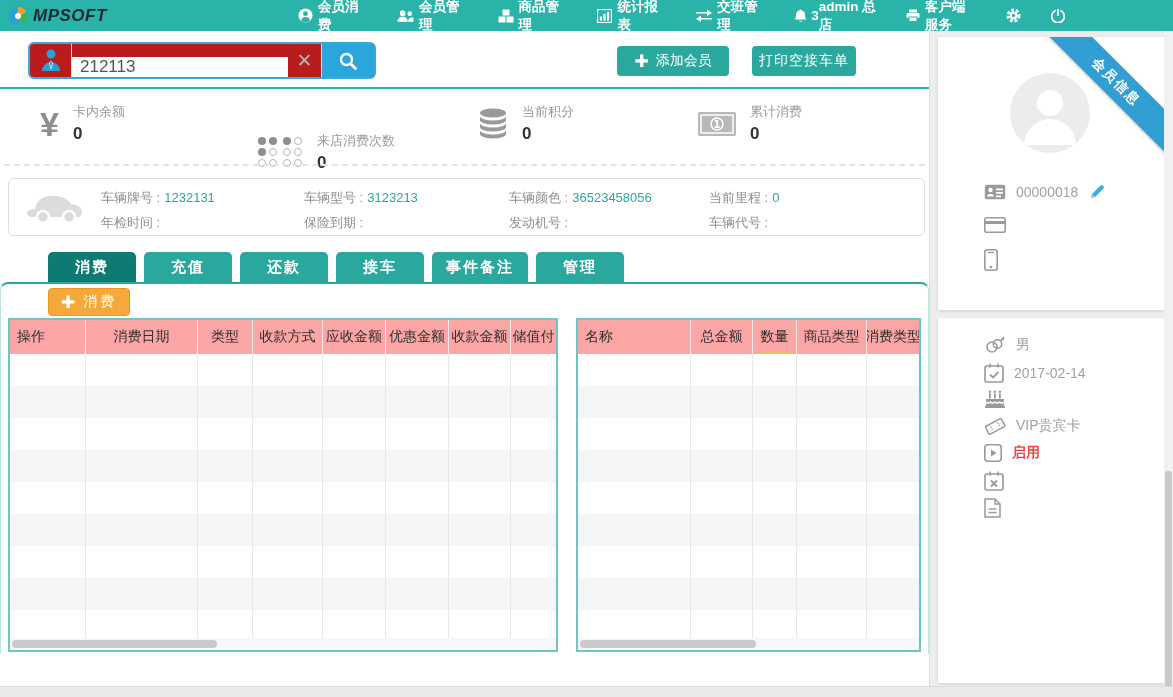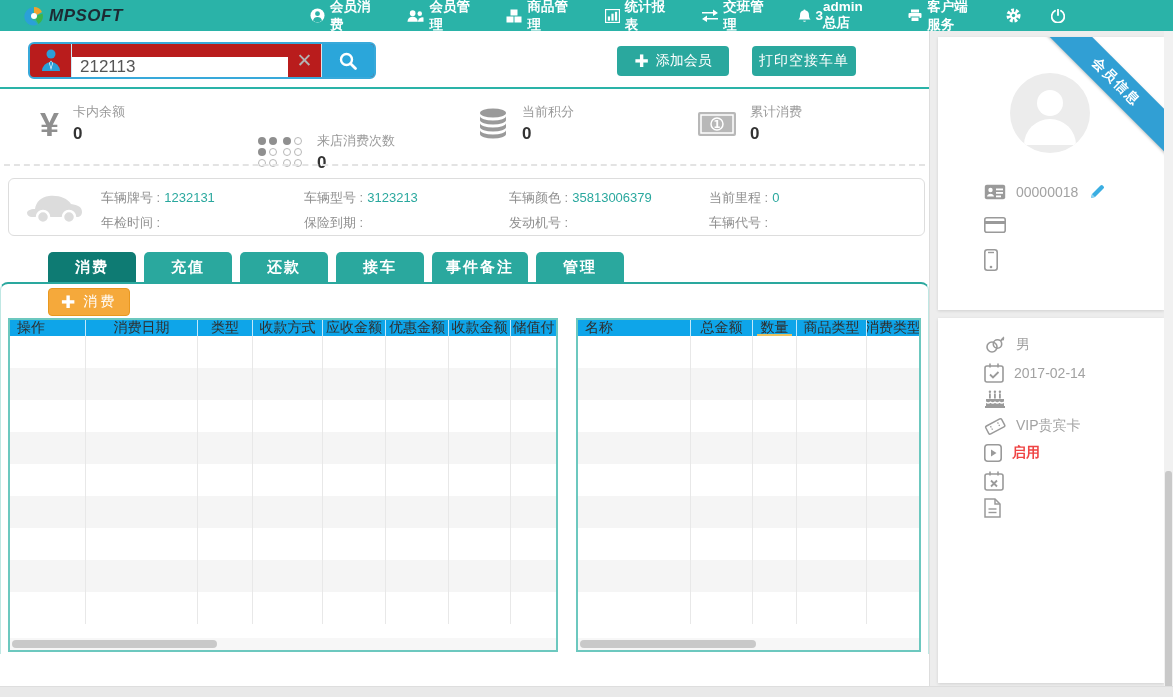--- a/index.html
+++ b/index.html
@@ -1,21 +1,21 @@
 <!DOCTYPE html>
 <html><head>
 <meta charset="utf-8">
 <style>
   * { margin:0; padding:0; box-sizing:border-box; }
   html,body { width:1173px; height:697px; overflow:hidden; }
   body { position:relative; background:#fff; font-family:"Liberation Sans","DejaVu Sans",sans-serif; color:#333; }
 
   
   .navbar { position:absolute; top:0; left:0; width:1173px; height:31px; background:#2ab3a8; display:flex; align-items:center; color:#fff; }
-  .brand { display:flex; align-items:flex-start; gap:5px; padding-left:24px; width:120px; }
+  .brand { display:flex; align-items:flex-start; gap:5px; padding-left:8px; width:120px; }
   .brand-text { font-weight:bold; font-style:italic; color:#1d2a33; font-size:17px; letter-spacing:.5px; }
   .nav-menu { display:flex; align-items:center; gap:36px; margin-left:190px; }
   .nav-item { display:flex; align-items:center; gap:5px; font-size:13.5px; font-weight:bold; cursor:pointer; }
   .nav-bell { display:flex; align-items:center; gap:4px; margin-left:34px; font-size:13.5px; font-weight:bold; }
   .nav-right { display:flex; align-items:center; gap:30px; margin-left:auto; margin-right:108px; }
   .nav-user { font-size:13.5px; font-weight:bold; }
   .nav-svc { display:flex; align-items:center; gap:5px; font-size:13.5px; font-weight:bold; }
   .nav-ic { display:inline-flex; align-items:center; }
 
   
@@ -58,21 +58,21 @@
   .tabs { position:absolute; top:252px; left:48px; display:flex; gap:8px; }
   .tab { height:30px; min-width:88px; padding:0 14px; background:#2aa89e; color:#fff; font-size:15px; font-weight:bold; letter-spacing:2px; border-radius:5px 5px 0 0; display:flex; align-items:center; justify-content:center; cursor:pointer; }
   .tab.active { background:#0e7b73; }
   .panel { position:absolute; top:282px; left:0px; width:929px; height:372px; background:#fff; border-top:2px solid #2aa89e; border-left:1px solid #bfe7e3; border-right:1px solid #bfe7e3; border-radius:8px 8px 0 0; }
   .consume-btn { position:absolute; top:288px; left:48px; width:82px; height:28px; background:#f5a93b; border:1px solid #e9981f; border-radius:4px; color:#fff; font-size:14px; letter-spacing:3px; display:flex; align-items:center; justify-content:center; gap:5px; cursor:pointer; font-family:inherit; }
 
   
   .dtable { position:absolute; top:318px; background:#fff; border:2px solid #6cc8bf; overflow:hidden; }
   .dt1 { left:8px; width:550px; height:334px; }
   .dt2 { left:576px; width:345px; height:334px; }
-  .thead { display:flex; height:16px; background:#0ea5e9; }
+  .thead { display:flex; height:34px; background:#fca5a5; }
   .thcell { display:flex; align-items:center; justify-content:center; font-size:14px; color:#2f2f2f; border-right:1px solid rgba(255,255,255,.75); white-space:nowrap; overflow:hidden; position:relative; cursor:pointer; }
   .thcell.first { justify-content:flex-start; padding-left:7px; }
   .thcell.sorted::after { content:""; position:absolute; bottom:0; left:4px; right:4px; height:2px; background:#e8c05f; }
   .trow { display:flex; height:32px; }
   .trow:nth-child(even) { background:#f5f5f5; }
   .tcell { border-right:1px solid #e8e8e8; height:100%; }
   .a0{width:76px;} .a1{width:112px;} .a2{width:55px;} .a3{width:70px;} .a4{width:63px;} .a5{width:63px;} .a6{width:62px;} .a7{flex:1; border-right:none;}
   .b0{width:113px;} .b1{width:62px;} .b2{width:44px;} .b3{width:70px;} .b4{flex:1; border-right:none;}
   .hscroll { position:absolute; bottom:0; left:0; right:0; height:12px; background:#f7f7f7; }
   .hthumb { position:absolute; top:2px; height:8px; background:#c9c9c9; border-radius:4px; cursor:pointer; }
@@ -300,21 +300,21 @@
 <div class="vehicle">
   <span class="veh-icon">
     <svg width="58" height="36" viewBox="0 0 58 36">
         <path d="M8 20 c1 -7 6 -12 14 -13 c10 -1 18 2 22 8 c7 1 11 3 11 8 c0 3 -2 5 -5 5 l-45 0 c-3 0 -5 -2 -5 -4 c0 -2 3 -4 8 -4 z" fill="#dcdcdc"></path>
         <circle cx="16" cy="28" r="6" fill="#dcdcdc" stroke="#fff" stroke-width="2.5"></circle>
         <circle cx="42" cy="28" r="6" fill="#dcdcdc" stroke="#fff" stroke-width="2.5"></circle>
       </svg>
   </span>
   <div class="veh-field vf-r1 vf-c1"><span class="veh-label">车辆牌号 :</span><span class="veh-value">1232131</span></div>
   <div class="veh-field vf-r1 vf-c2"><span class="veh-label">车辆型号 :</span><span class="veh-value">3123213</span></div>
-  <div class="veh-field vf-r1 vf-c3"><span class="veh-label">车辆颜色 :</span><span class="veh-value">35813006379</span></div>
+  <div class="veh-field vf-r1 vf-c3"><span class="veh-label">车辆颜色 :</span><span class="veh-value">36523458056</span></div>
   <div class="veh-field vf-r1 vf-c4"><span class="veh-label">当前里程 :</span><span class="veh-value">0</span></div>
   <div class="veh-field vf-r2 vf-c1"><span class="veh-label">年检时间 :</span><span class="veh-value"></span></div>
   <div class="veh-field vf-r2 vf-c2"><span class="veh-label">保险到期 :</span><span class="veh-value"></span></div>
   <div class="veh-field vf-r2 vf-c3"><span class="veh-label">发动机号 :</span><span class="veh-value"></span></div>
   <div class="veh-field vf-r2 vf-c4"><span class="veh-label">车辆代号 :</span><span class="veh-value"></span></div>
 </div>
 
 <div class="tabs">
   <div class="tab active">消费</div>
   <div class="tab">充值</div>

